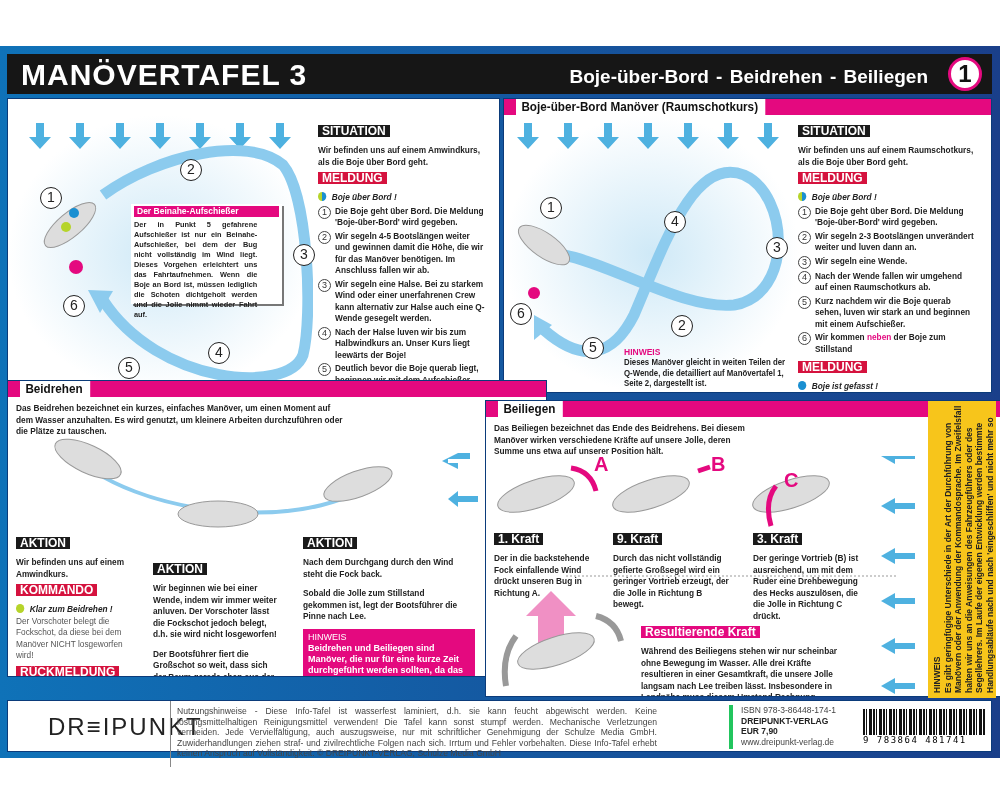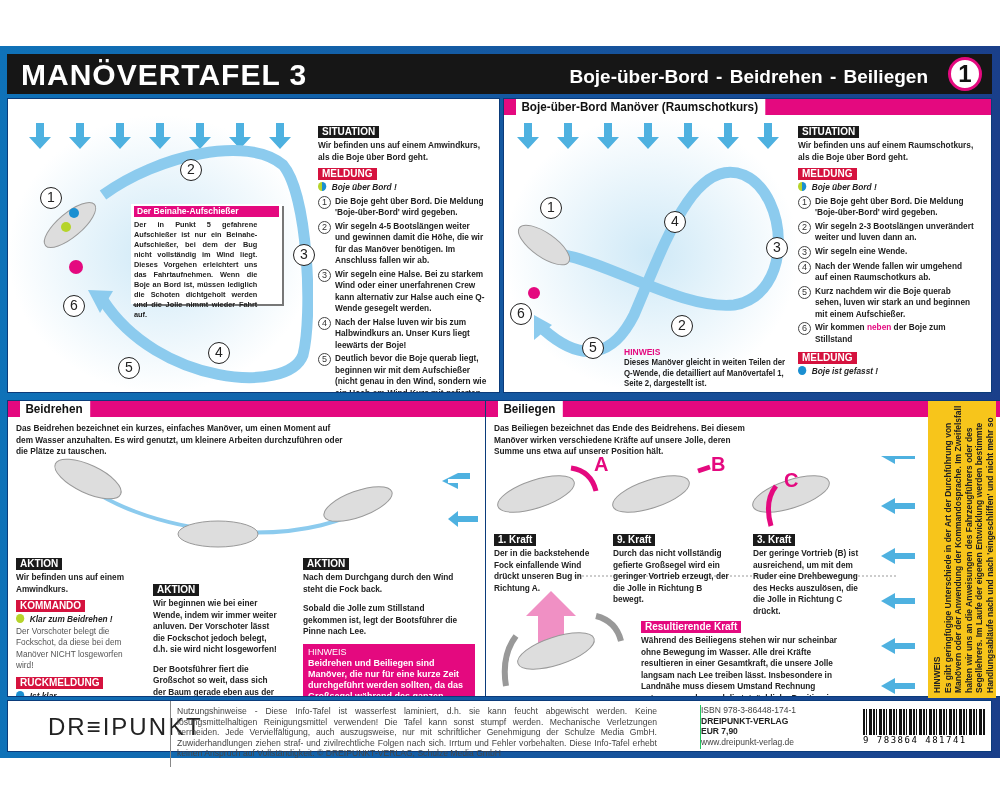--- a/index.html
+++ b/index.html
@@ -6,36 +6,36 @@
 body{width:1000px;height:800px;background:#fff;font-family:"Liberation Sans",sans-serif;position:relative;overflow:hidden}
 .board{position:absolute;left:0;top:46px;width:1000px;height:712px;background:linear-gradient(90deg,#0f72b8,#1a3f8a);}
 .titlebar{position:absolute;left:7px;top:54px;width:985px;height:40px;background:#161616;color:#fff}
 .title-main{position:absolute;left:14px;top:4px;font-size:30px;font-weight:bold;letter-spacing:1px}
 .title-sub{position:absolute;right:64px;top:12px;font-size:19px;font-weight:bold;word-spacing:2px}
 .title-num{position:absolute;right:10px;top:3px;width:34px;height:34px;border-radius:50%;background:#fff;border:3px solid #e4097f;color:#111;font-weight:bold;font-size:24px;text-align:center;line-height:28px}
 .panel{position:absolute;background:#fff;border:1px solid #0b3b7a;overflow:hidden}
 .phead{position:absolute;left:0;top:0;right:0;height:16px;background:#e4097f}
 .phead .lbl{position:absolute;left:12px;top:0;background:#fff;padding:0 8px 0 6px;height:16px;line-height:16px;font-weight:bold;font-size:13px;color:#111;font-family:"Liberation Sans",sans-serif;transform:scaleX(.9);transform-origin:left}
 .txt{font-size:9px;line-height:11.5px;color:#222;font-weight:bold;transform:scaleX(.92);transform-origin:left top}
-.tag{display:inline-block;font-size:10px;font-weight:bold;color:#fff;padding:0 4px;line-height:12px;margin:3px 0 2px}
+.tag{display:inline-block;font-size:12px;font-weight:bold;color:#fff;padding:0 4px;line-height:12px;margin:3px 0 8px}
 .tag.black{background:#1a1a1a}
 .tag.red{background:#d5123e}
 .tag.pink{background:#e4097f}
 .step{display:flex;margin:2px 0}
 .num{flex:0 0 13px;height:13px;border:1px solid #444;border-radius:50%;font-size:9px;line-height:11px;text-align:center;font-weight:normal;margin-right:4px;color:#333}
 .dot{display:inline-block;width:9px;height:9px;border-radius:50%;vertical-align:-1px;margin-right:6px}
 .it{font-style:italic}
 .pinkbox{background:#e4097f;color:#fff;padding:3px 5px;font-size:9px;font-weight:bold;line-height:11px}
 .circ{position:absolute;width:22px;height:22px;border-radius:50%;border:1.5px solid #222;background:#fff;font-size:14px;line-height:19px;text-align:center;color:#222}
 .yellow{position:absolute;left:928px;top:401px;width:68px;height:297px;background:#f7c51b;overflow:hidden}
 .yellow .inner{position:absolute;left:4px;top:292px;width:288px;transform:rotate(-90deg);transform-origin:left top;font-size:8.5px;line-height:10.5px;font-weight:bold;color:#222}
 .footer{position:absolute;left:7px;top:700px;width:985px;height:52px;background:#fff;border:1px solid #0b3b7a}
 .logo{position:absolute;left:40px;top:12px;font-size:24px;letter-spacing:2px;color:#222}
 .legal{position:absolute;left:162px;top:0;width:493px;height:66px;border-left:1px solid #888;padding:5px 6px;font-size:8.6px;line-height:10.6px;color:#444;text-align:justify}
-.isbn{position:absolute;left:692px;top:4px;font-size:8.5px;line-height:10.5px;color:#444;border-left:1px solid #22c55e;padding-left:0;height:44px}
+.isbn{position:absolute;left:721px;top:4px;font-size:8.5px;line-height:10.5px;color:#444;border-left:4px solid #22c55e;padding-left:8px;height:44px}
 .barcode{position:absolute;left:855px;top:8px;width:122px;height:36px}
 </style>
 </head>
 <body>
 
 <div class="board"></div>
 
 <div class="titlebar">
   <div class="title-main">MANÖVERTAFEL  3</div>
   <div class="title-sub">Boje-über-Bord  -  Beidrehen  -  Beiliegen</div>
@@ -166,21 +166,21 @@
       </div>
     <div class="step">
         <span class="num">6</span>
         <span class="txt"><span>Wir kommen </span><span style="color:#e4097f">neben</span><span> der Boje zum Stillstand</span></span>
       </div>
     <span class="tag red">MELDUNG</span>
     <div class="txt it"><span class="dot" style="background:#1a8fd1"></span><span>Boje ist gefasst !</span></div>
   </div>
 </div>
 
-<div class="panel" style="left:7px;top:400px;width:540px;height:297px">
+<div class="panel" style="left:7px;top:380px;width:540px;height:297px">
   <div class="phead">
       <span class="lbl">Beidrehen</span>
     </div>
   <div class="txt" style="position:absolute;left:8px;top:22px;width:360px">Das Beidrehen bezeichnet ein kurzes, einfaches Manöver, um einen Moment auf dem Wasser anzuhalten. Es wird genutzt, um kleinere Arbeiten durchzuführen oder die Plätze zu tauschen.</div>
   <svg style="position:absolute;left:0;top:48px" width="470" height="100">
     <path d="M60 20 C120 90 320 110 380 40" stroke="#8ccbee" stroke-width="4" fill="none"></path>
     <ellipse cx="80" cy="30" rx="36" ry="14" transform="rotate(25 80 30)" fill="#ddd" stroke="#999"></ellipse>
     <ellipse cx="210" cy="85" rx="40" ry="13" fill="#ddd" stroke="#999"></ellipse>
     <ellipse cx="350" cy="55" rx="36" ry="13" transform="rotate(-20 350 55)" fill="#ddd" stroke="#999"></ellipse>
     <g fill="#4eb1e0">
@@ -247,21 +247,21 @@
     <div class="txt">Der in die backstehende Fock einfallende Wind drückt unseren Bug in Richtung A.</div>
   </div>
   <div style="position:absolute;left:127px;top:128px;width:130px">
     <span class="tag black">9. Kraft</span>
     <div class="txt">Durch das nicht vollständig gefierte Großsegel wird ein geringer Vortrieb erzeugt, der die Jolle in Richtung B bewegt.</div>
   </div>
   <div style="position:absolute;left:267px;top:128px;width:120px">
     <span class="tag black">3. Kraft</span>
     <div class="txt">Der geringe Vortrieb (B) ist ausreichend, um mit dem Ruder eine Drehbewegung des Hecks auszulösen, die die Jolle in Richtung C drückt.</div>
   </div>
-  <div style="position:absolute;left:155px;top:215px;width:230px">
+  <div style="position:absolute;left:155px;top:221px;width:230px">
     <span class="tag pink">Resultierende Kraft</span>
     <div class="txt">Während des Beiliegens stehen wir nur scheinbar ohne Bewegung im Wasser. Alle drei Kräfte resultieren in einer Gesamtkraft, die unsere Jolle langsam nach Lee treiben lässt. Insbesondere in Landnähe muss diesem Umstand Rechnung getragen werden und die tatsächliche Position immer wieder überprüft werden.</div>
   </div>
 </div>
 
 <div class="yellow">
   <div class="inner">
     <div>HINWEIS</div>
     <div>Es gibt geringfügige Unterschiede in der Art der Durchführung von Manövern oder der Anwendung der Kommandosprache. Im Zweifelsfall halten wir uns an die Anweisungen des Fahrzeugführers oder des Segellehrers. Im Laufe der eigenen Entwicklung werden bestimmte Handlungsabläufe nach und nach 'eingeschliffen' und nicht mehr so starr, wie hier beschrieben, gehandhabt.</div>
   </div>

